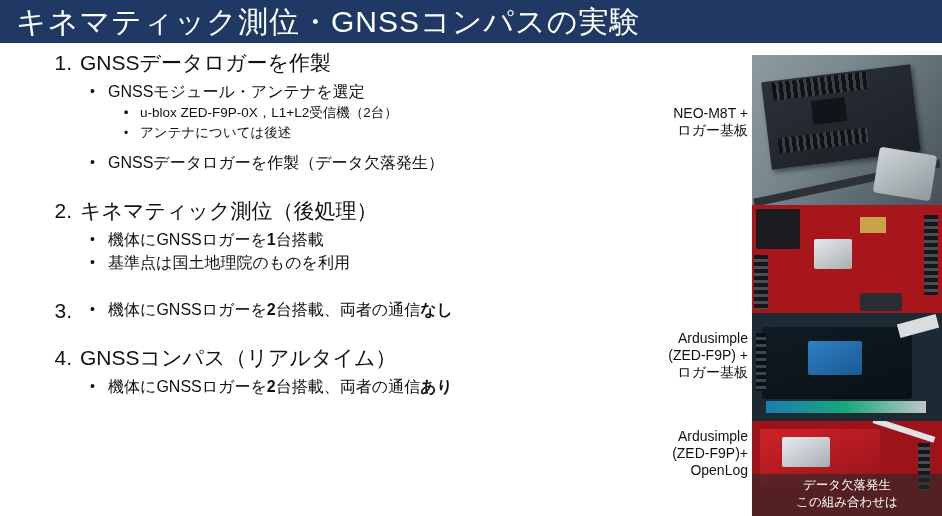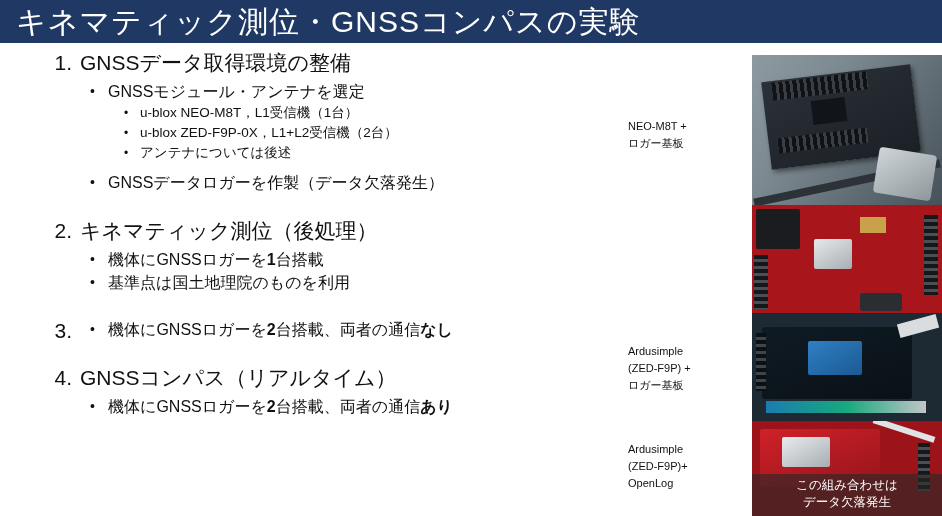--- a/index.html
+++ b/index.html
@@ -94,26 +94,25 @@
     top: 0;
     font-size: 12px;
     line-height: 20px;
   }
   .gap-sm { height: 8px; }
   .gap-lg { height: 22px; }
   b { font-weight: bold; }
   
   .caption {
     position: absolute;
-    text-align: left;
-    font-size: 11px;
+    text-align: right;
+    font-size: 14px;
     line-height: 17px;
     color: #111111;
     width: 120px;
-    margin-top: 13px;
   }
   
   .photo {
     position: absolute;
     left: 752px;
     width: 190px;
     overflow: hidden;
   }
   
   #photo1 { top: 55px; height: 150px; background: #6c7a82; }
@@ -239,27 +238,27 @@
 
 <div class="slide">
 
   <div class="title-bar">
     <div class="title-text">キネマティック測位・GNSSコンパスの実験</div>
   </div>
 
   <div class="outline">
 
     <div class="lvl1">
-      <span class="num">1.</span><span>GNSSデータ取得環境の整備</span>
+      <span class="num">1.</span><span>GNSSデータロガーを作製</span>
     </div>
     <div class="lvl2">
       <span class="bullet">•</span><span>GNSSモジュール・アンテナを選定</span>
     </div>
     <div class="lvl3">
-      <span class="bullet">•</span><span>u-blox NEO-M8T，L1受信機（1台）</span>
+      <span class="bullet">•</span>
     </div>
     <div class="lvl3">
       <span class="bullet">•</span><span>u-blox ZED-F9P-0X，L1+L2受信機（2台）</span>
     </div>
     <div class="lvl3">
       <span class="bullet">•</span><span>アンテナについては後述</span>
     </div>
     <div class="gap-sm"></div>
     <div class="lvl2">
       <span class="bullet">•</span><span>GNSSデータロガーを作製（データ欠落発生）</span>
@@ -343,17 +342,17 @@
 
   <div class="photo" id="photo4">
     <div class="bg"></div>
     <div class="pcb2"></div>
     <div class="mod"></div>
     <div class="wire"></div>
     <div class="pins"></div>
   </div>
 
   <div class="overlay-caption">
+    <div>データ欠落発生</div>
     <div>この組み合わせは</div>
-    <div>データ欠落発生</div>
   </div>
 
 </div>
 
 </body></html>

